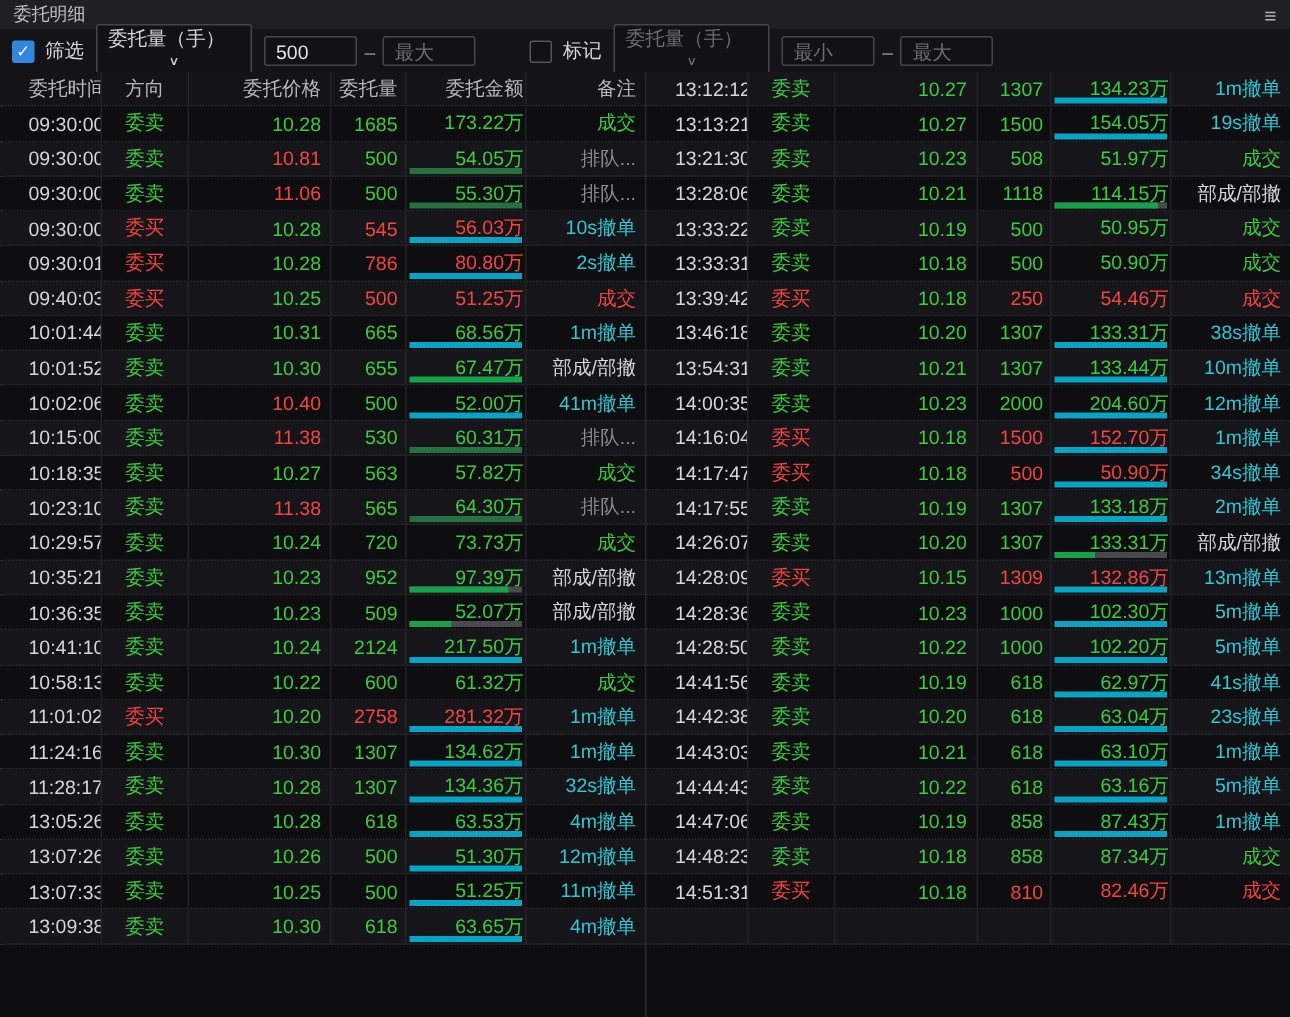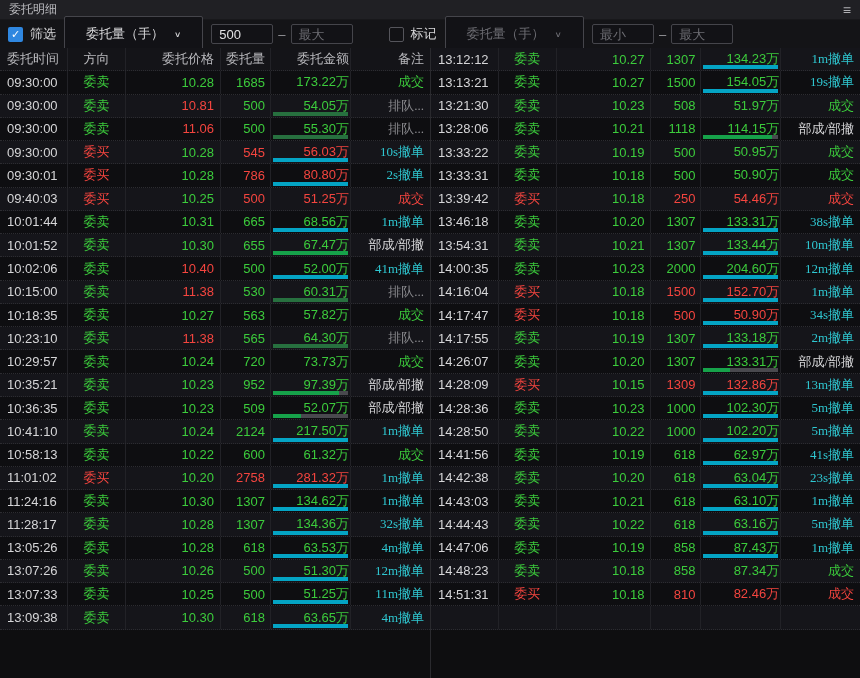--- a/index.html
+++ b/index.html
@@ -21,21 +21,21 @@
   .menu-icon { font-size:14px; color:#b0b0b4; cursor:pointer; }
   
   .filterbar { height:28px; background:#141417; display:flex; align-items:center;
     padding:0 8px; font-size:13px; flex:none; }
   .cb { width:15px; height:15px; border-radius:2px; margin-right:7px; flex:none;
     display:flex; align-items:center; justify-content:center; font-size:11px; }
   .cb.checked { background:var(--blue); color:#fff; }
   .cb.unchecked { background:#121215; border:1px solid #55555b; color:transparent; }
   .flabel { color:#d8d8da; margin-right:8px; }
   .selectbox { border:1px solid #45454b; background:#121216; height:36px; border-radius:2px;
-    display:flex; align-items:center; padding:0 21px; margin-right:8px; min-width:100px; }
+    display:flex; align-items:center; padding:0 7px; margin-right:8px; min-width:100px;flex-direction:column; }
   .selectbox .sel-label { margin-right:10px; }
   .selectbox.enabled { color:#d8d8da; }
   .selectbox.disabled { color:#6d6d73; }
   .chev { font-size:10px; transform:scaleY(.8); }
   .tinput { border:1px solid #45454b; background:#121216; height:20px; width:62px;
     border-radius:2px; color:#e2e2e4; font-size:13px; padding:0 7px;
     font-family:"Liberation Sans", sans-serif; outline:none; }
   .tinput::placeholder { color:#6d6d73; }
   .dash { color:#9a9a9e; margin:0 5px; }
   .group2 { margin-left:36px; display:flex; align-items:center; }
@@ -54,26 +54,26 @@
   .ttable { width:430px; display:flex; flex-direction:column; }
   .ttable.right { border-left:1px solid #2a2a2e; }
   .trow { height:23.28px; flex:none; display:flex; align-items:stretch;
     border-bottom:1px dotted #2c2c31; font-size:13px; }
   .trow.alt  { background:#15151a; }
   .trow.base { background:#0e0e11; }
   .trow.hdr { background:#141418; color:#b8b8bc; }
   .tcell { display:flex; align-items:center; border-right:1px solid #222227;
     position:relative; overflow:hidden; white-space:nowrap; }
   .tcell:last-child { border-right:none; }
-  .c-time   { width:68px; padding-left:7px; justify-content:flex-start; color:#d6d6d8; }
+  .c-time   { width:68px; padding-left:19px; justify-content:flex-start; color:#d6d6d8; }
   .c-dir    { width:58px; justify-content:center; }
   .c-price  { width:95px; padding-right:6px; justify-content:flex-end; }
   .c-vol    { width:50px; padding-right:5px; justify-content:flex-end; }
   .c-amt    { width:80px; padding-right:1px; justify-content:flex-end; }
-  .c-rem    { width:79px; padding-right:6px; justify-content:flex-end;font-family:Liberation Serif, serif; }
+  .c-rem    { width:79px; padding-right:6px; justify-content:flex-end; }
   .hdr .c-time { color:#b8b8bc; }
   .g { color:var(--green); } .r { color:var(--red); }
   .rem-cancel { color:var(--teal); } .rem-partial { color:#d8d8da; } .rem-queue { color:#8c8c90; }
   .amt-bar-track { position:absolute; left:2px; right:2px; bottom:1px; height:4px;
     background:#49494e; }
   .amt-bar-track.no-track { background:transparent; }
   .amt-bar-fill { height:100%; }
   .fill-teal { background:var(--barteal); }
   .fill-green { background:var(--bargreen); }
   .fill-darkgreen { background:var(--bardarkgreen); }

